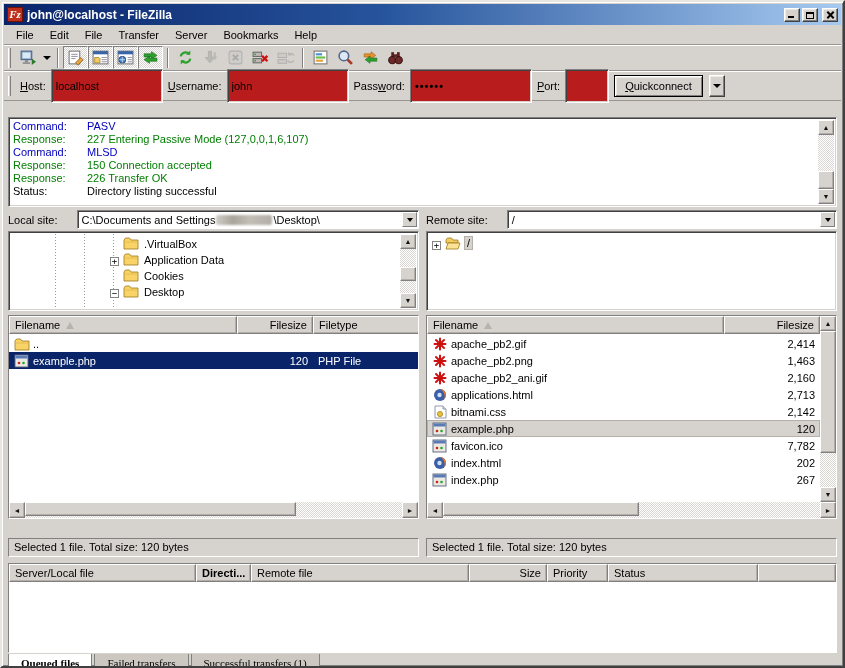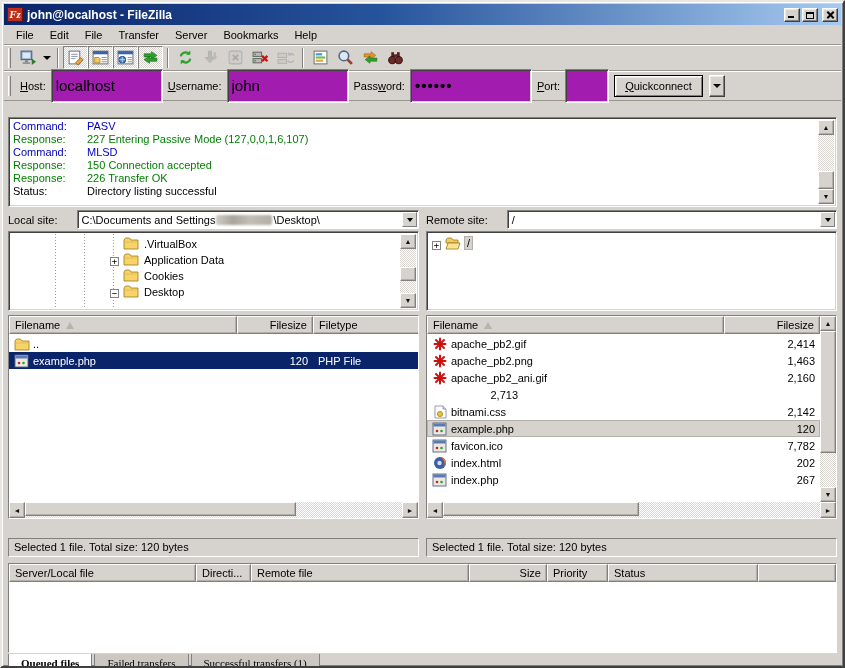--- a/index.html
+++ b/index.html
@@ -43,22 +43,22 @@
   .tbtn.disabled svg { opacity:.45; filter:grayscale(.9); }
   .tsep { width:2px; height:20px; border-left:1px solid #808080; border-right:1px solid #fff; margin:0 4px; }
   .dropbtn { width:13px; height:23px; display:flex; align-items:center; justify-content:center; }
   .tri-down { width:0; height:0; border-left:4px solid transparent; border-right:4px solid transparent; border-top:4px solid #000; }
 
   
   .qc { height:31px; flex:0 0 31px; border-top:1px solid #9a968f; box-shadow: inset 0 1px 0 #fff;
     border-bottom:1px solid #9a968f; display:flex; align-items:center; padding:0 2px; gap:5px; }
   .qc label { white-space:nowrap; }
   .field { height:20px; border:1px solid; border-color:#808080 #fff #fff #808080;
-    box-shadow: inset 1px 1px 0 #404040, inset -1px -1px 0 #d6d3ce; background:#a21caf;
-    font-family:"Liberation Sans",sans-serif; font-size:15px; padding:16px 4px; outline:none; }
+    box-shadow: inset 1px 1px 0 #404040, inset -1px -1px 0 #d6d3ce; background:#b91c1c;
+    font-family:"Liberation Sans",sans-serif; font-size:11px; padding:16px 4px; outline:none; }
   .f-host{ width:112px; } .f-user{ width:122px; } .f-pass{ width:122px; font-weight:bold; letter-spacing:1px;} .f-port{ width:44px; }
   .qcbtn { height:22px; padding:2px 10px; background:#d6d3ce; border:1px solid #000;
     box-shadow: inset 1px 1px 0 #fff, inset -1px -1px 0 #808080, inset 2px 2px 0 #eceae6;
     font-family:"Liberation Sans",sans-serif; font-size:11px; }
   .qcdrop { width:16px; height:22px; background:#d6d3ce; border:1px solid; border-color:#fff #404040 #404040 #fff;
     box-shadow: inset -1px -1px 0 #808080, inset 1px 1px 0 #eceae6; display:flex; align-items:center; justify-content:center; margin-left:1px; }
 
   
   .sunken { border:1px solid; border-color:#808080 #fff #fff #808080;
     box-shadow: inset 1px 1px 0 #404040, inset -1px -1px 0 #d6d3ce; background:#fff; }
@@ -134,21 +134,21 @@
   .sel-remote { background:#d6d3ce; outline:1px solid #b5b1aa; outline-offset:-1px; }
   .lv-vscroll { position:relative; width:16px; flex:0 0 16px; display:flex; flex-direction:column;
     background-image:repeating-conic-gradient(#ffffff 0% 25%, #d9d6d1 0% 50%); background-size:2px 2px; }
 
   .statusrow { height:19px; flex:0 0 19px; margin-top:19px; border:1px solid; border-color:#808080 #fff #fff #808080;
     padding:2px 5px; white-space:nowrap; overflow:hidden; }
 
   
   .queuebox { margin:6px 4px 0; height:90px; flex:0 0 90px; display:flex; flex-direction:column; overflow:hidden; }
   .qhead { height:18px; flex:0 0 18px; display:flex; background:#f0abfc; }
-  .q0{flex:0 0 187px;} .q1{flex:0 0 55px;} .q2{flex:0 0 218px;} .q3{flex:0 0 78px; justify-content:flex-end;}
+  .q0{flex:0 0 187px;} .q1{flex:0 0 55px;font-weight:bold;} .q2{flex:0 0 218px;} .q3{flex:0 0 78px; justify-content:flex-end;}
   .q4{flex:0 0 61px;} .q5{flex:0 0 150px;} .qf{flex:1;}
   .qbody { flex:1; background:#fff; }
 
   
   .tabsrow { height:22px; flex:0 0 22px; display:flex; align-items:flex-start; padding:1px 4px 17px;font-family:Liberation Serif, serif; }
   .tab { height:19px; padding:3px 12px 0; background:#ccc8c1; border:1px solid #808080; border-top:none;
     border-radius:0 0 2px 2px; margin-right:2px; white-space:nowrap; }
   .tab.active { background:#fff; font-weight:bold; height:21px; border-color:#808080; box-shadow:1px 1px 0 #fff inset; }
 
   
@@ -568,20 +568,28 @@
                         <line x1="2.5" y1="7" x2="13.5" y2="7"></line>
                         <line x1="4" y1="3" x2="12" y2="11"></line>
                         <line x1="12" y1="3" x2="4" y2="11"></line>
                       </g>
                     </svg>
                     <span>apache_pb2_ani.gif</span>
                   </div>
                   <div class="cell num c-size-r">2,160</div>
                 </div>
                 <div class="lvrow">
+                  <div class="cell c-name-r">
+                    <svg class="ficon" viewBox="0 0 16 14">
+                      <circle cx="8" cy="7" r="6" fill="#3a5fa8"></circle>
+                      <path d="M8 1 a6 6 0 0 1 6 6 a6 6 0 0 1 -1.6 4.1 A8.5 8.5 0 0 0 8 1z" fill="#e87722"></path>
+                      <circle cx="7.5" cy="7" r="2.2" fill="#cfe0f5"></circle>
+                    </svg>
+                    <span>applications.html</span>
+                  </div>
                   <div class="cell num c-size-r">2,713</div>
                 </div>
                 <div class="lvrow">
                   <div class="cell c-name-r">
                     <svg class="ficon" viewBox="0 0 16 14">
                       <path d="M3 1 h8 l3 3 v9 H3z" fill="#fff" stroke="#8890a0" stroke-width="0.9"></path>
                       <path d="M11 1 v3 h3" fill="#dde2ea" stroke="#8890a0" stroke-width="0.9"></path>
                       <circle cx="8" cy="9" r="2.6" fill="#e8c23a" stroke="#a8861a" stroke-width="0.8"></circle>
                     </svg>
                     <span>bitnami.css</span>

